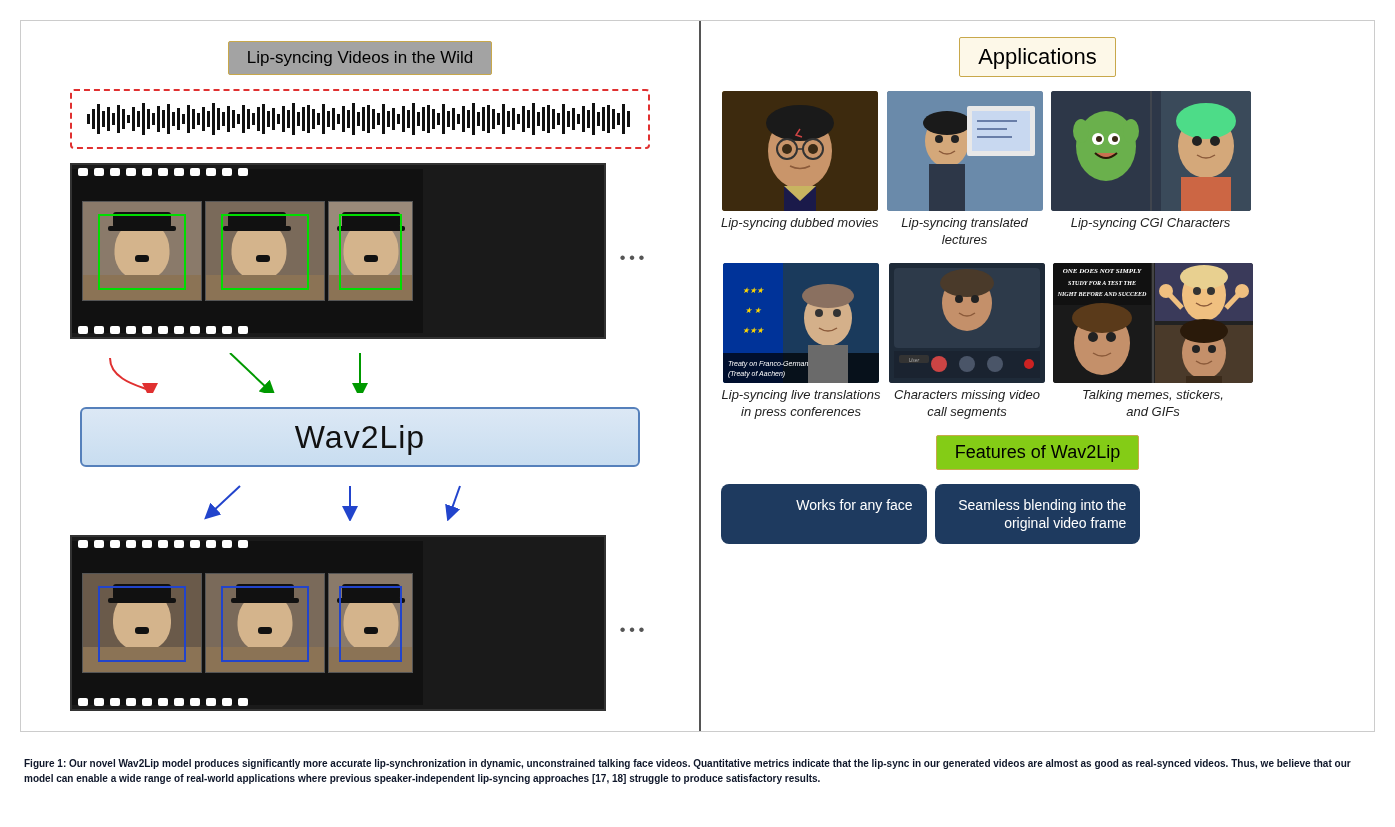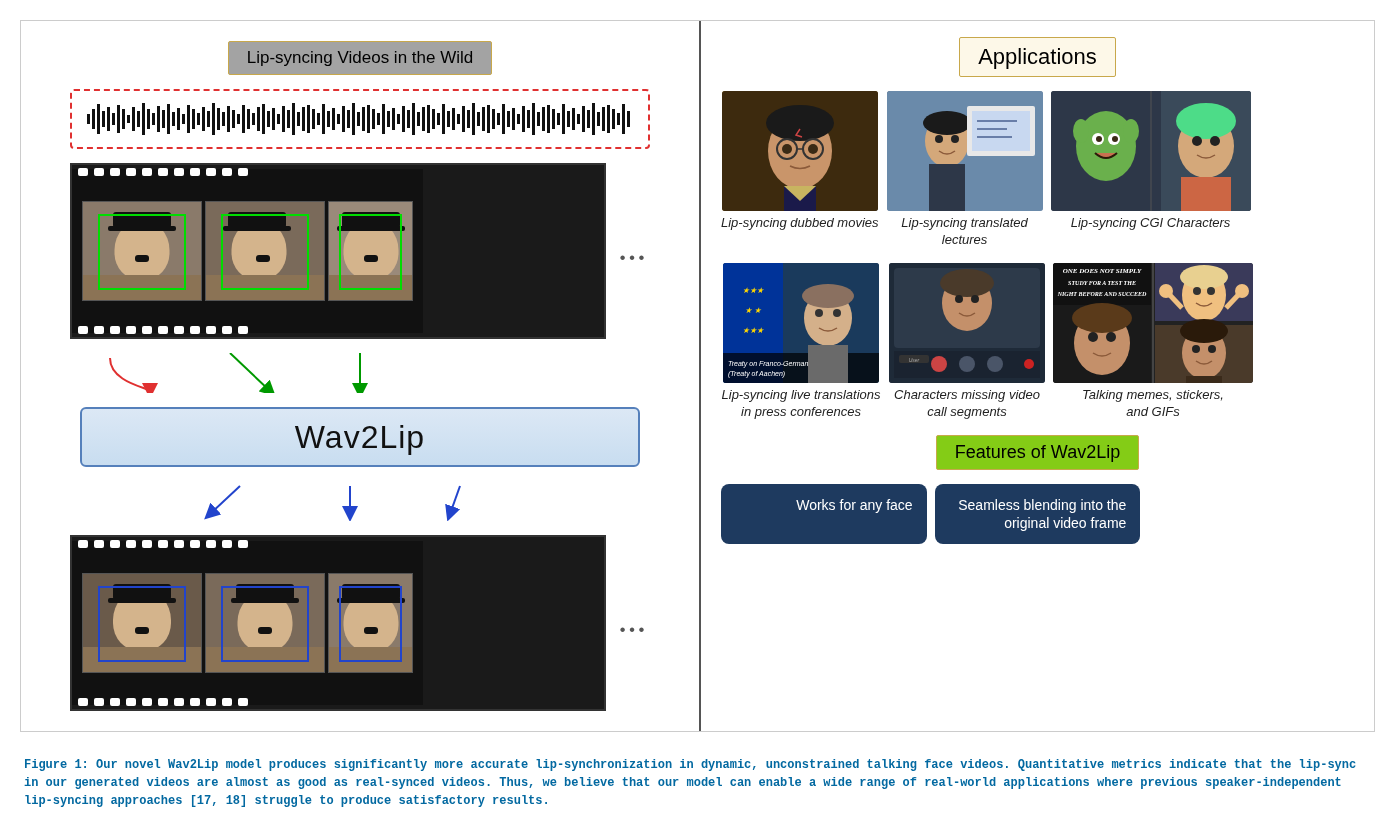--- a/index.html
+++ b/index.html
@@ -244,24 +244,24 @@
       padding: 12px 14px;
       font-size: 14px;
       font-family: Arial, sans-serif;
       text-align: right;
       line-height: 1.3;
       font-weight: 500;
     }
 
     
     .caption {
-      font-family: Liberation Mono, monospace;
-      font-size: 12px;
+      font-family: Liberation Sans, sans-serif;
+      font-size: 10px;
       line-height: 1.5;
-      color: #0369a1;
+      color: #0f172a;
       padding: 8px 4px 0 4px;
     }
 
     .caption strong {
       font-weight: bold;
     }
 
     
     .frame-bg-chaplin {
       width: 100%;

